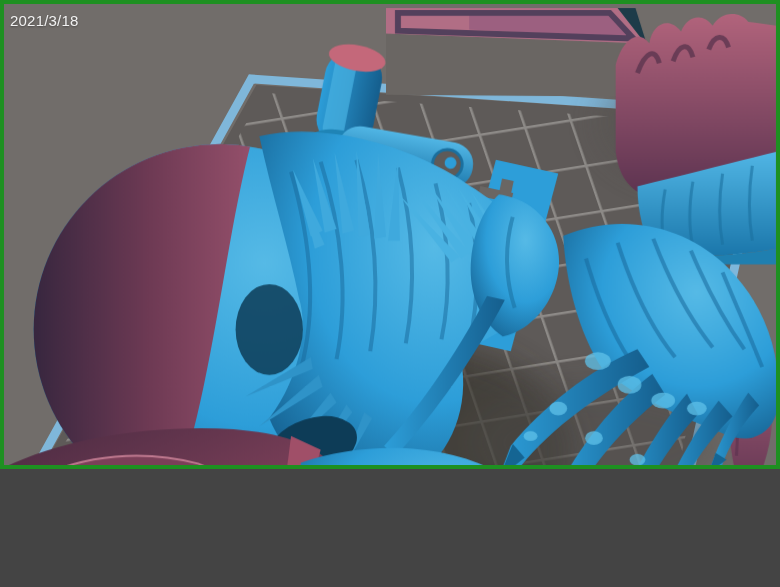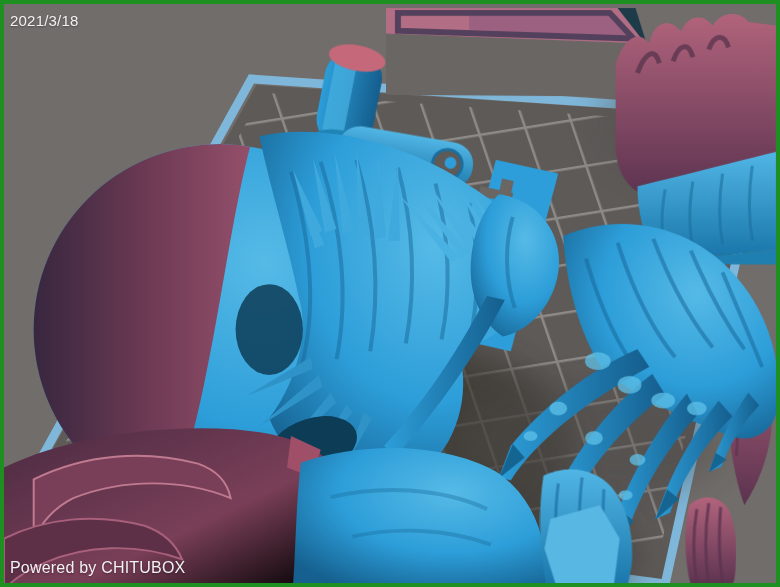--- a/index.html
+++ b/index.html
@@ -1,18 +1,18 @@
 <!DOCTYPE html>
 <html><head>
 <meta charset="utf-8">
 <style>
   html,body{margin:0;padding:0;background:#444;}
   .frame{
     position:relative;
-    width:780px;height:587px;
+    width:780px;height:469px;
     box-sizing:border-box;
     border:4px solid #1e9021;
     overflow:hidden;
     font-family:"Liberation Sans", sans-serif;
   }
   .scene{position:absolute;left:0;top:0;width:772px;height:579px;display:block;}
   .overlay-text{
     position:absolute;
     color:#f2f2f2;
     font-size:15px;
@@ -252,15 +252,14 @@
   <g>
     <path d="M692,508 C706,496 722,498 732,512 C740,530 742,556 738,582
              L736,590 L694,590 C687,562 687,532 692,508 Z" fill="url(#redV)"></path>
     <path d="M700,512 C696,536 696,562 700,586 M712,506 C708,534 708,562 712,588
              M724,510 C722,536 722,562 726,586" fill="none" stroke="#5c3350" stroke-width="3" opacity="0.8"></path>
   </g>
 </svg>
 
 <div class="overlay-text date-text">2021/3/18</div>
 
-<div class="overlay-text watermark-text">Powered by CHITUBOX</div>
 
 </div>
 
 </body></html>

